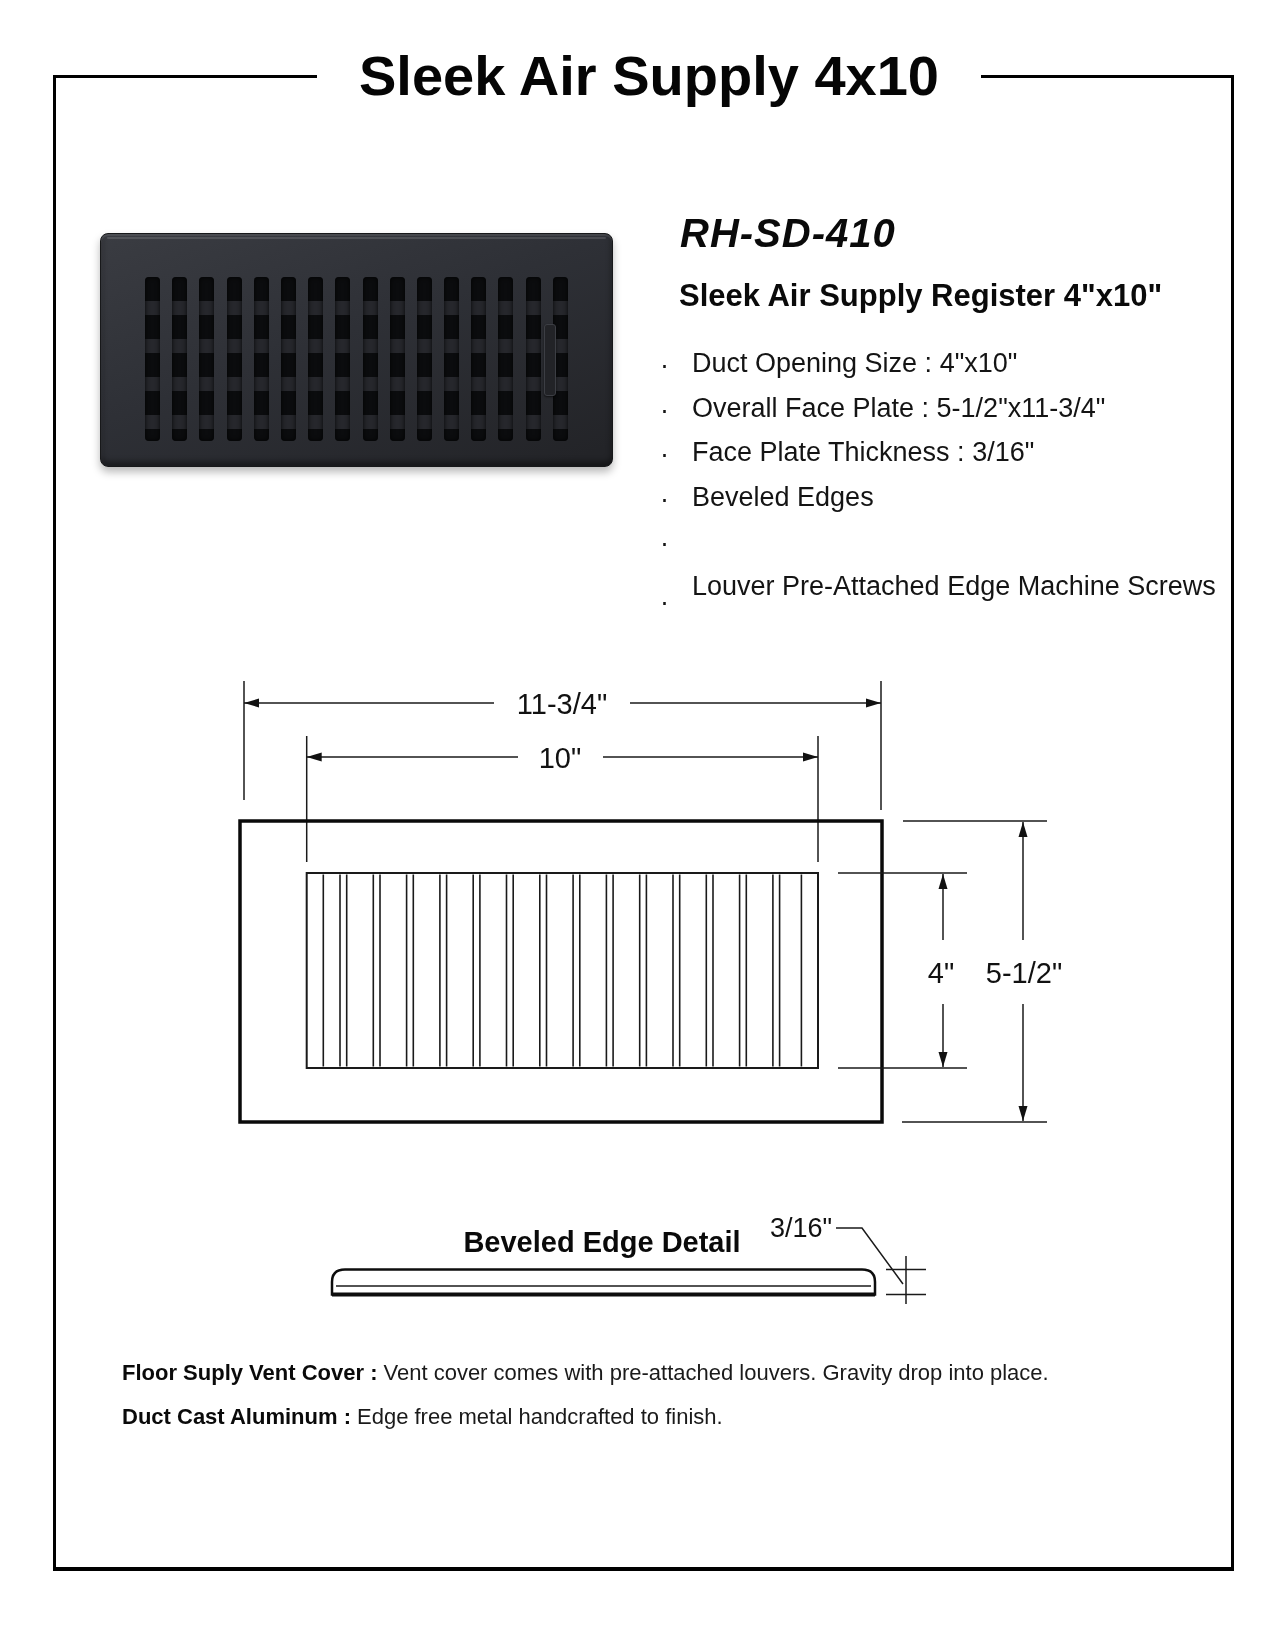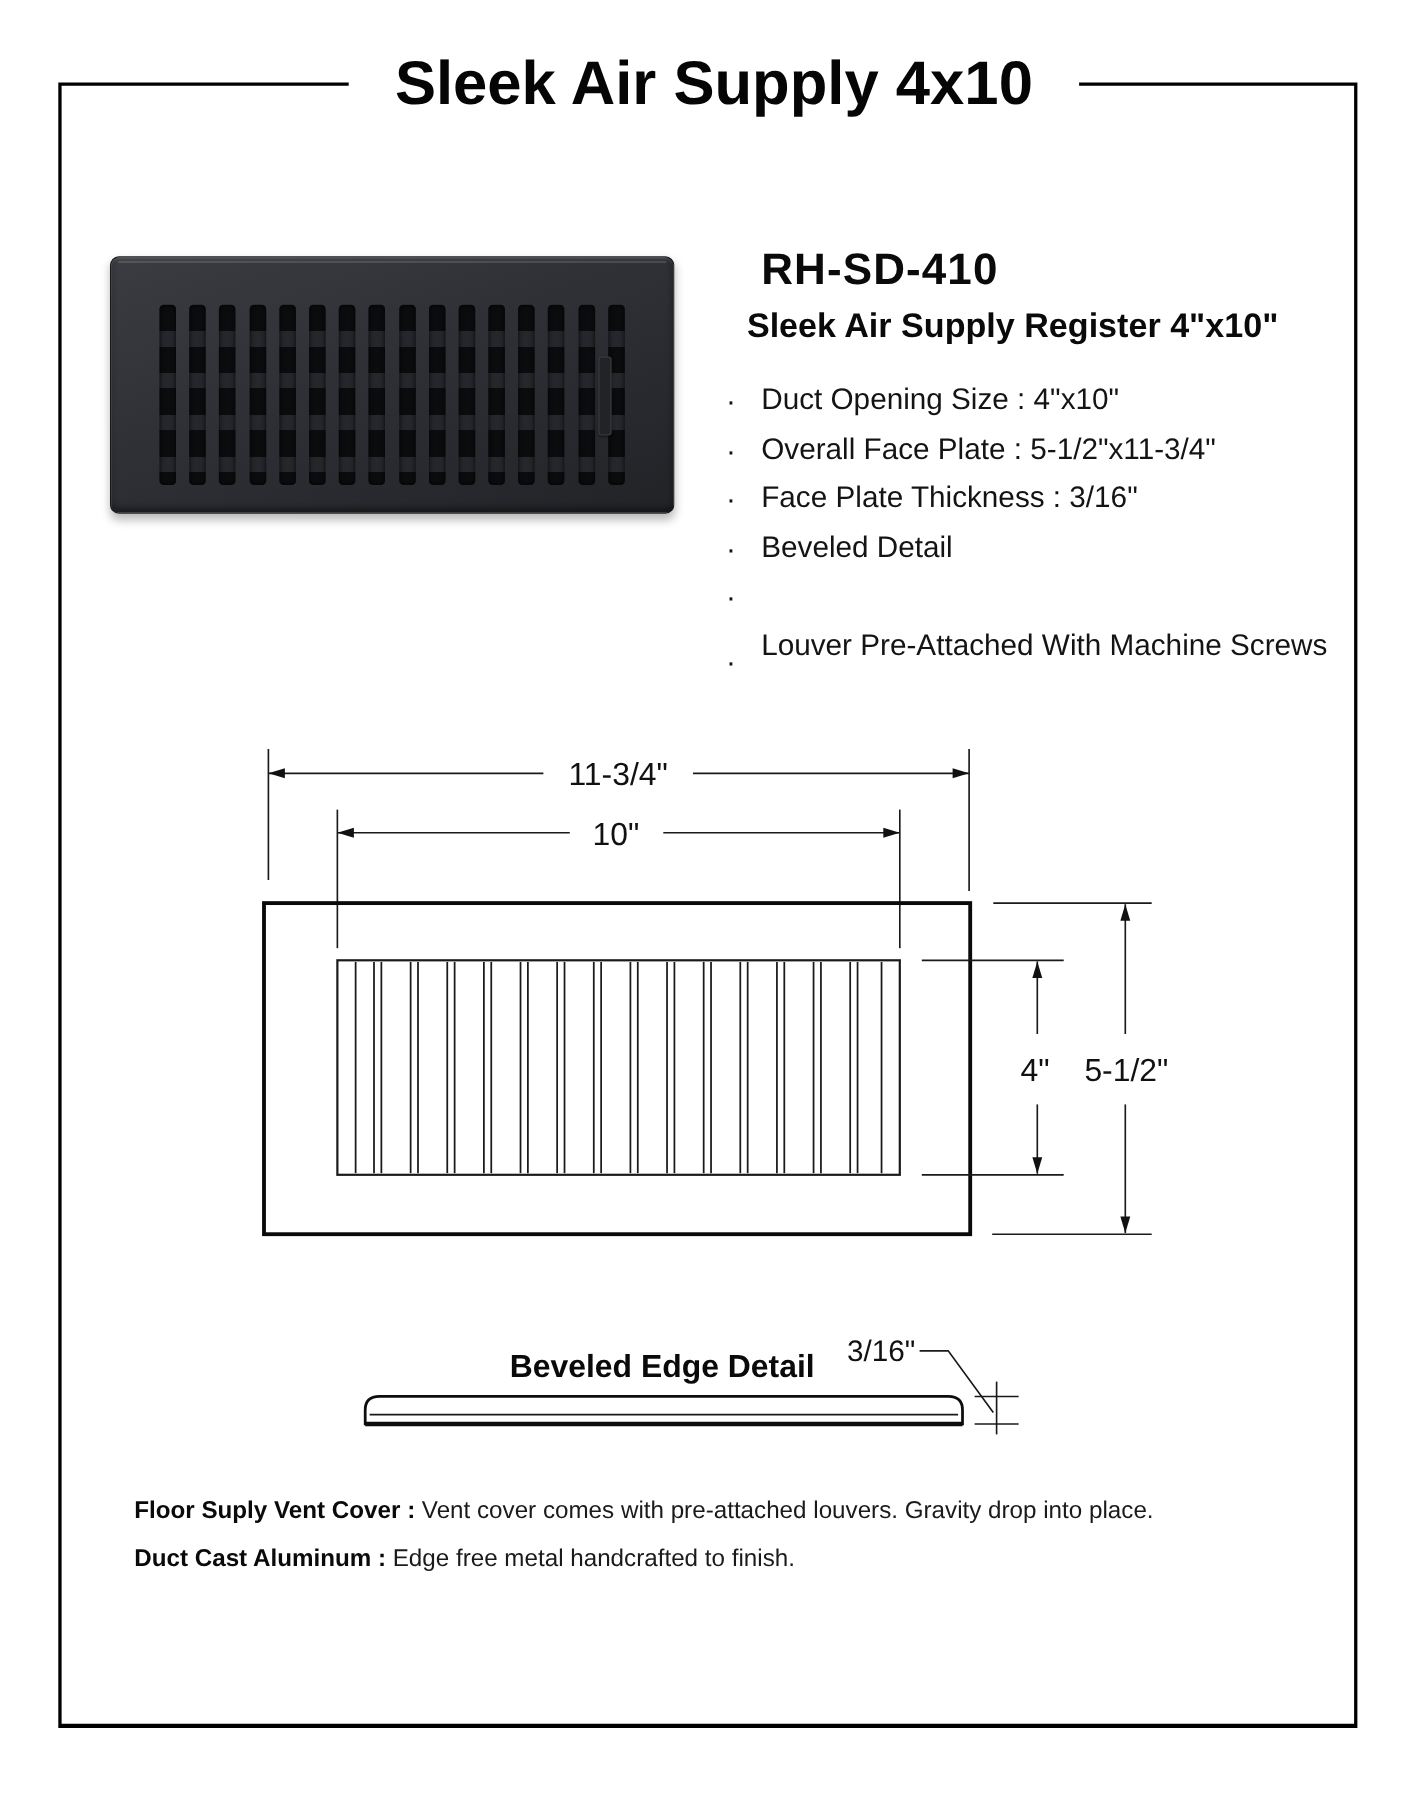--- a/index.html
+++ b/index.html
@@ -24,22 +24,22 @@
   .slots{position:absolute;left:44px;right:44px;top:43px;bottom:25px;
         display:flex;justify-content:space-between;}
   .slot{display:block;width:15px;height:100%;border-radius:4px;
         background:repeating-linear-gradient(180deg,
            #0b0c0e 0px,#0b0c0e 24px,#26272c 24px,#26272c 38px);
         box-shadow:inset 0 0 5px rgba(0,0,0,.9);}
   .handle{position:absolute;right:56px;top:90px;width:10px;height:70px;
         background:#222327;border:1px solid #3c3e44;border-radius:3px;
         box-shadow:0 1px 2px rgba(0,0,0,.6);}
   
-  .model{position:absolute;left:676px;top:207px;margin:16px;font-size:40px;
-        font-weight:700;letter-spacing:1px;color:#0a0a0a;}
+  .model{position:absolute;left:676px;top:207px;margin:4px;font-size:40px;
+        font-weight:700;letter-spacing:1px;color:#0a0a0a;font-style:italic;}
   .prodname{position:absolute;left:679px;top:278px;margin:0;font-size:31px;
         font-weight:700;color:#0a0a0a;white-space:nowrap;}
   .specs{position:absolute;left:660px;top:348px;margin:0;padding:0;list-style:none;}
   .spec{display:flex;align-items:flex-start;height:44.5px;font-size:27px;
         color:#141414;white-space:nowrap;}
   .spec .dot{width:32px;font-size:27px;line-height:34px;text-align:left;}
   .spec:last-child .dot{transform:translateY(14px);}
   
   .drawing{position:absolute;left:0;top:600px;}
   .thin{stroke:#1a1a1a;stroke-width:1.5;fill:none;}
@@ -101,28 +101,28 @@
     <li class="spec">
       <span class="dot">·</span>
       <span>Overall Face Plate : 5-1/2"x11-3/4"</span>
       </li>
     <li class="spec">
       <span class="dot">·</span>
       <span>Face Plate Thickness : 3/16"</span>
       </li>
     <li class="spec">
       <span class="dot">·</span>
-      <span>Beveled Detail</span>
-      </li>
-    <li class="spec">
-      <span class="dot">·</span>
-      </li>
-    <li class="spec">
-      <span class="dot">·</span>
-      <span>Louver Pre-Attached With Machine Screws</span>
+      <span>Beveled Edges</span>
+      </li>
+    <li class="spec">
+      <span class="dot">·</span>
+      </li>
+    <li class="spec">
+      <span class="dot">·</span>
+      <span>Louver Pre-Attached Edge Machine Screws</span>
       </li>
   </ul>
 
   <svg class="drawing" width="1275" height="720" viewBox="0 600 1275 720">
 
     <line class="thin" x1="244" y1="681" x2="244" y2="800"></line>
     <line class="thin" x1="881" y1="681" x2="881" y2="810"></line>
 
     <line class="thin" x1="306.7" y1="736" x2="306.7" y2="862"></line>
     <line class="thin" x1="818" y1="736" x2="818" y2="862"></line>

